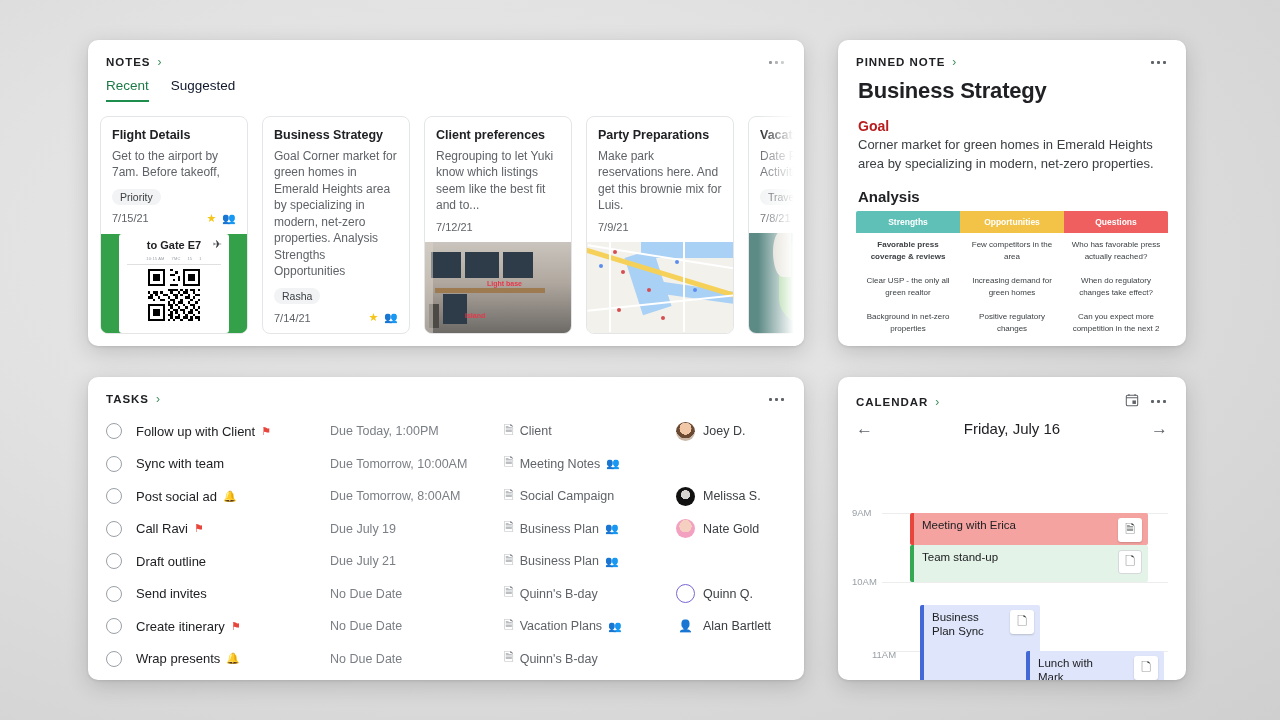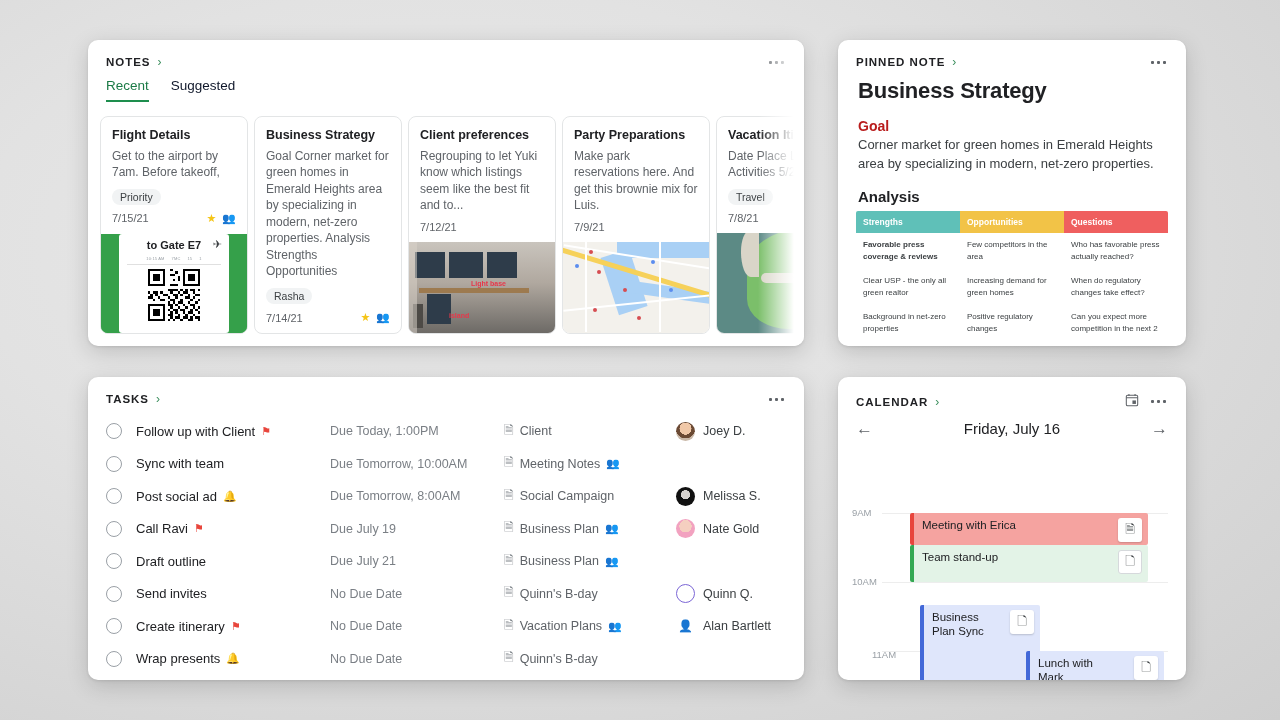--- a/index.html
+++ b/index.html
@@ -41,21 +41,21 @@
 
   
   #notes-panel { left: 88px; top: 40px; width: 716px; height: 306px; }
   .tabs { display: flex; gap: 22px; padding: 10px 18px 0 18px; }
   .tab {
     font-size: 13.5px; color: #0f172a; padding-bottom: 7px; cursor: pointer;
     border-bottom: 2px solid transparent;
   }
   .tab.active { color: #1b7a46; border-bottom-color: #1e8e4e; }
   .notes-strip {
-    display: flex; gap: 6px; padding: 14px 0 0 12px;
+    display: flex; gap: 14px; padding: 14px 0 0 12px;
     height: 232px; overflow: hidden;
   }
   .note-card {
     flex: 0 0 148px; width: 148px; height: 218px;
     background: #fff; border: 1px solid #e3e5e6; border-radius: 8px;
     overflow: hidden; display: flex; flex-direction: column; cursor: pointer;
   }
   .note-body { padding: 11px 11px 0 11px; flex: 0 0 auto; }
   .note-title { font-size: 12.5px; font-weight: 700; color: #202124; margin-bottom: 4px; line-height: 1.25; }
   .note-text { font-size: 12px; color: #5f6368; line-height: 1.38; }
@@ -114,21 +114,21 @@
 
   
   #pinned-panel { left: 838px; top: 40px; width: 348px; height: 306px; }
   .pinned-h1 { font-size: 22px; font-weight: 700; color: #202124; padding: 10px 20px 0 20px; letter-spacing: -.2px; }
   .pinned-h2 { font-size: 14px; font-weight: 700; color: #b91c1c; padding: 14px 20px 2px 20px; }
   .pinned-p { font-size: 13px; color: #3c4043; padding: 0 20px; line-height: 1.45; }
   .analysis-h { font-size: 15px; font-weight: 700; color: #202124; padding: 14px 20px 6px 20px; }
   .tbl { margin: 0 18px; border-radius: 2px; overflow: hidden; }
   .tbl-row { display: flex; }
   .tbl-row.head > div { color: #fff; font-size: 8.5px; font-weight: 700; padding: 5px 7px; }
-  .tbl-row > div { flex: 1 1 33.33%; font-size: 8px; color: #3c4043; padding: 6px 7px; line-height: 1.5; }
+  .tbl-row > div { flex: 1 1 33.33%; font-size: 8px; color: #3c4043; padding: 6px 7px; line-height: 1.5; text-align: center; }
   .c0 { background: #5fc0b8; } .c1 { background: #f2c347; } .c2 { background: #ef5f5f; }
   .bold-ul { font-weight: 700; }
   .green-txt { color: #7bbf92; }
 
   
   #tasks-panel { left: 88px; top: 377px; width: 716px; height: 303px; }
   .task-rows { padding: 10px 0 0 0; }
   .task-row {
     display: flex; align-items: center; height: 32.5px; padding: 0 18px; cursor: pointer;
   }

